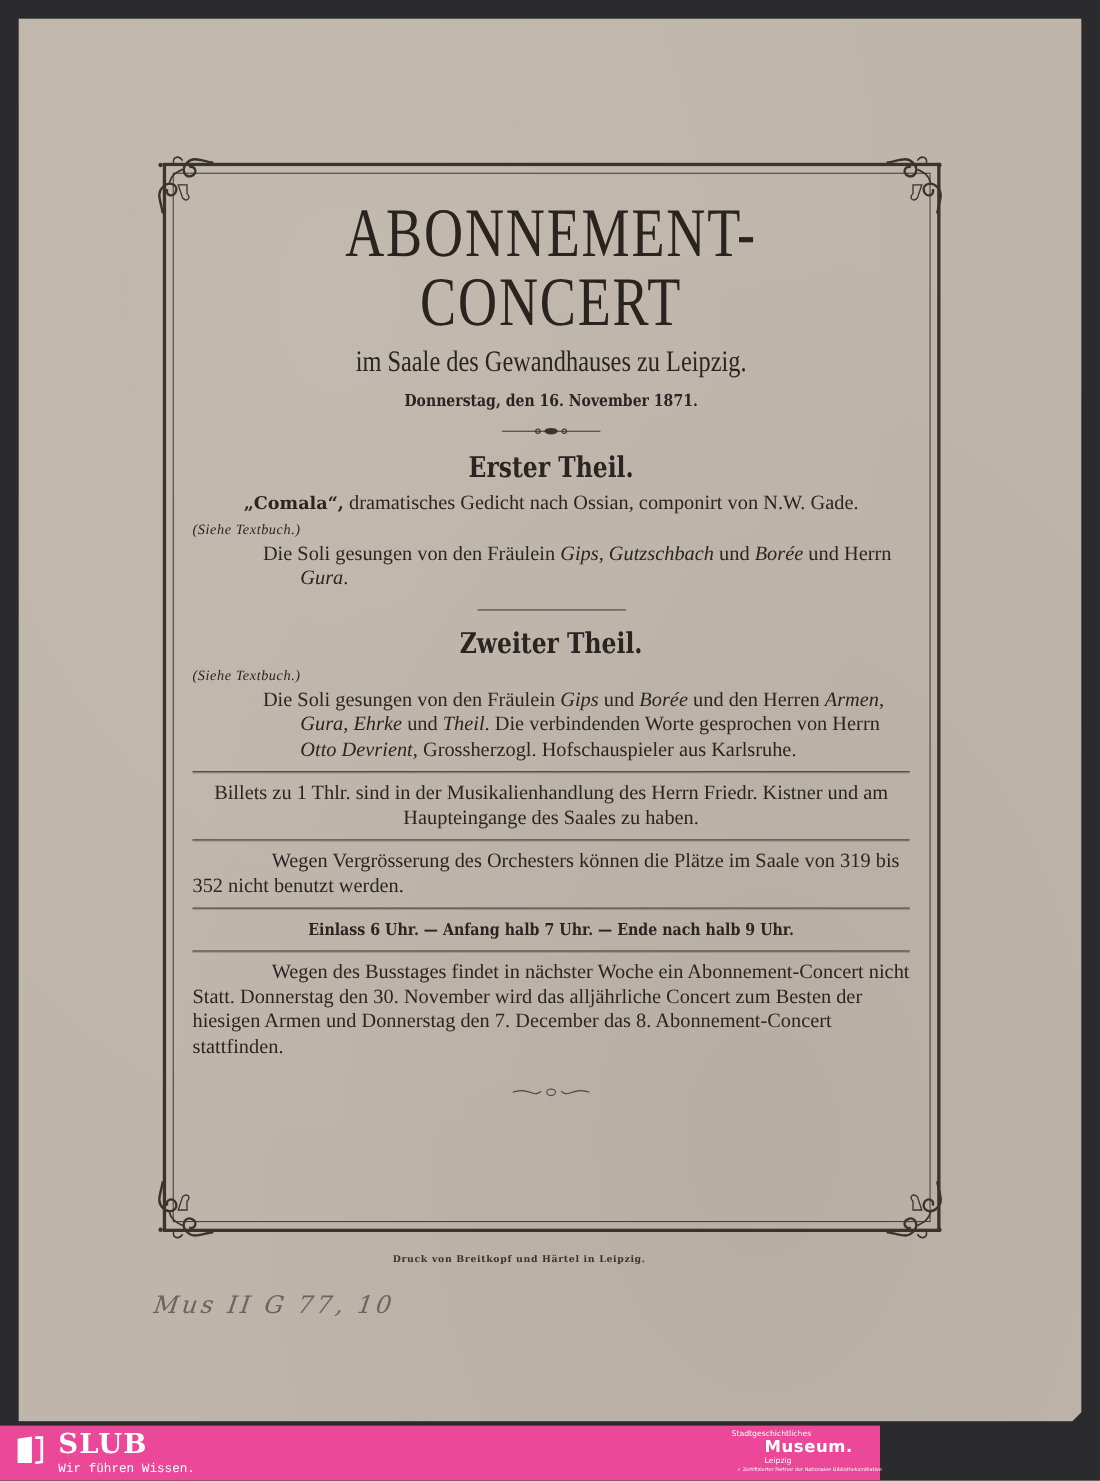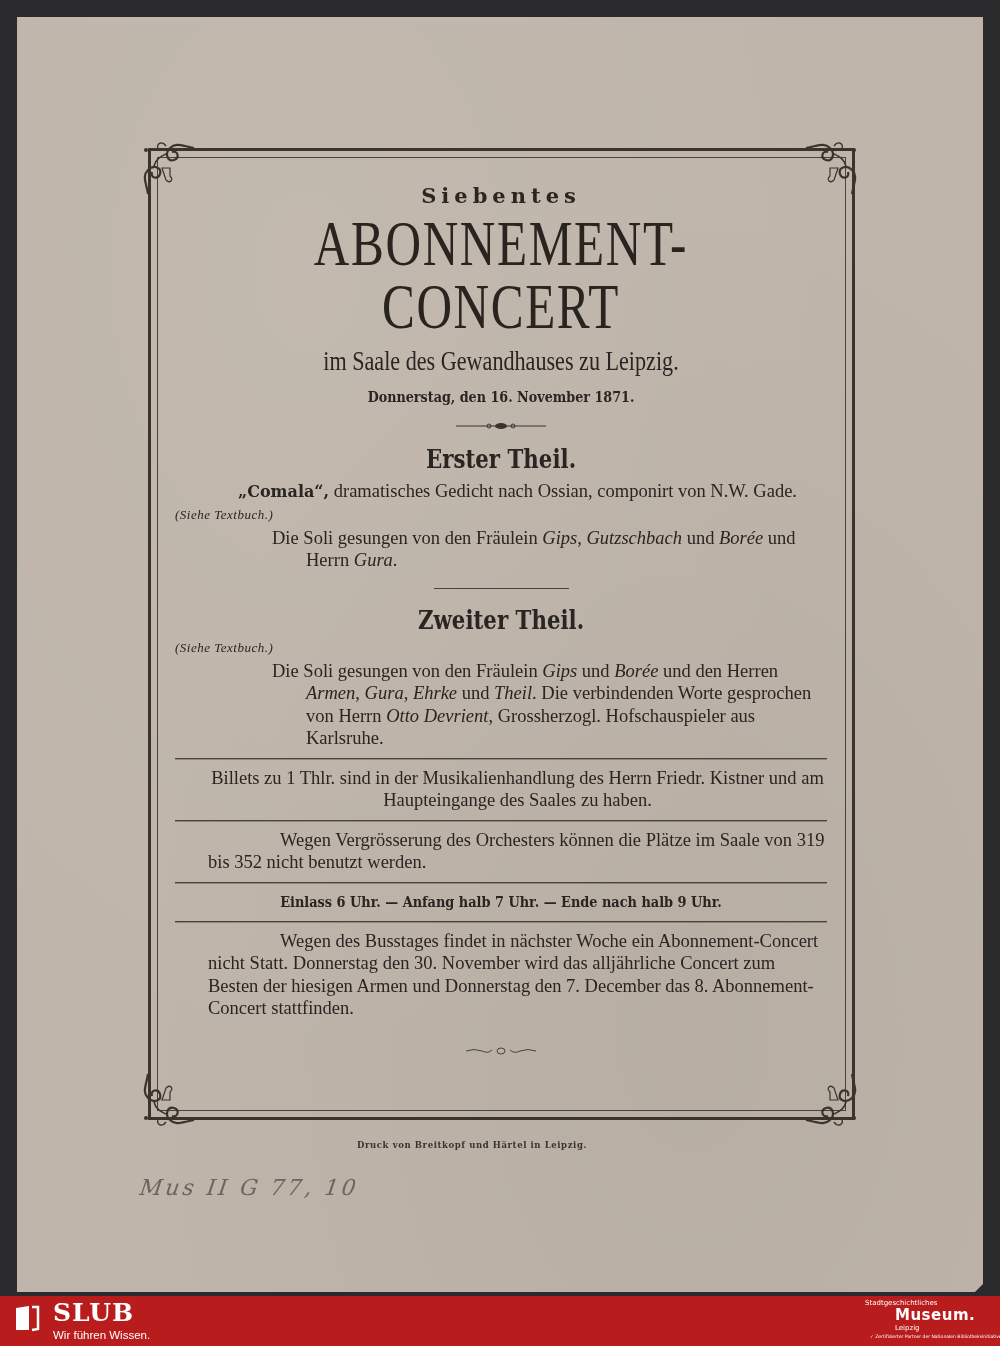--- a/index.html
+++ b/index.html
@@ -96,21 +96,20 @@
       font-weight: bold;
       font-size: 26px;
       transform: scaleX(0.82);
       margin-top: 12px;
       line-height: 34px;
     }
     .para {
       text-align: left;
       font-size: 18.5px;
       line-height: 22.5px;
-      margin-left: 33px;
     }
     .para b { font-family: "DejaVu Serif", serif; font-size: 16px; }
     .para i { font-style: italic; }
     .hang { padding-left: 98px; text-indent: -34px; }
     .siehe {
       font-size: 13px;
       font-style: italic;
       text-align: left;
       margin: 3px 0 4px;
       letter-spacing: 0.5px;
@@ -158,38 +157,38 @@
       font-family: "DejaVu Serif", serif;
       font-style: italic;
       font-size: 22px;
       color: #6c655f;
       letter-spacing: 3px;
       transform: skewX(-8deg);
     }
     .footer-bar {
       position: absolute;
       left: 0; top: 1296px;
-      width: 1000px; height: 50px;
-      background: #b91c1c;
+      width: 800px; height: 50px;
+      background: #ec4899;
     }
     .slub-logo {
       position: absolute; left: 13px; top: 8px;
       width: 28px; height: 28px;
     }
     .slub-name {
       position: absolute; left: 53px; top: 2px;
       font-family: "DejaVu Serif", serif;
       font-weight: bold;
       font-size: 25px;
       color: #fff;
       letter-spacing: 1px;
     }
     .slub-tag {
       position: absolute; left: 53px; top: 33px;
-      font-family: Liberation Sans, sans-serif;
+      font-family: Liberation Mono, monospace;
       font-size: 11.5px;
       color: #fff;
     }
     .museum {
       position: absolute; right: 10px; top: 3px;
       width: 150px; height: 46px;
       color: #fff;
       font-family: "DejaVu Sans", sans-serif;
     }
     .museum .m1 { position: absolute; left: 25px; top: 0; font-size: 7px; text-align: center; }
@@ -248,21 +247,20 @@
     <path d="M58 12 C46 10 40 6 34 12 C28 18 32 26 38 24 C44 22 42 14 36 16"></path>
     <path d="M18 30 C20 22 26 20 30 18" stroke-width="1.6"></path>
     <path d="M26 32 L34 32 L34 40 C38 44 34 48 30 44 Z" stroke-width="1.2"></path>
     <path d="M30 10 C26 4 20 8 22 12" stroke-width="1.4"></path>
   </g>
       <circle cx="10" cy="14" r="2" fill="#3a332e"></circle>
     </svg>
 </div>
 
 <div class="content">
-  <div class="siebentes">Siebentes</div>
   <div class="main-title">ABONNEMENT-CONCERT</div>
   <div class="subtitle">im Saale des Gewandhauses zu Leipzig.</div>
   <div class="date">Donnerstag, den 16. November 1871.</div>
   <div class="ornament">
     <svg viewBox="0 0 90 12" width="90" height="12">
         <g stroke="#3a332e" fill="none" stroke-width="1">
       <line x1="0" y1="6" x2="90" y2="6"></line>
       <circle cx="33" cy="6" r="2"></circle>
           <circle cx="57" cy="6" r="2"></circle>
     </g>

